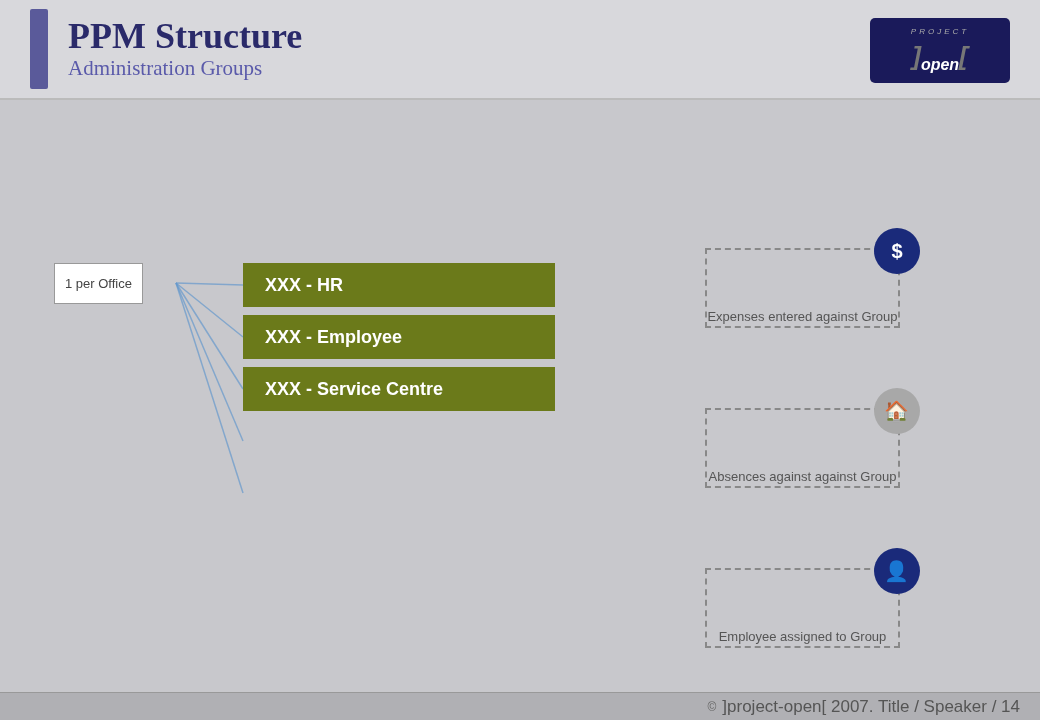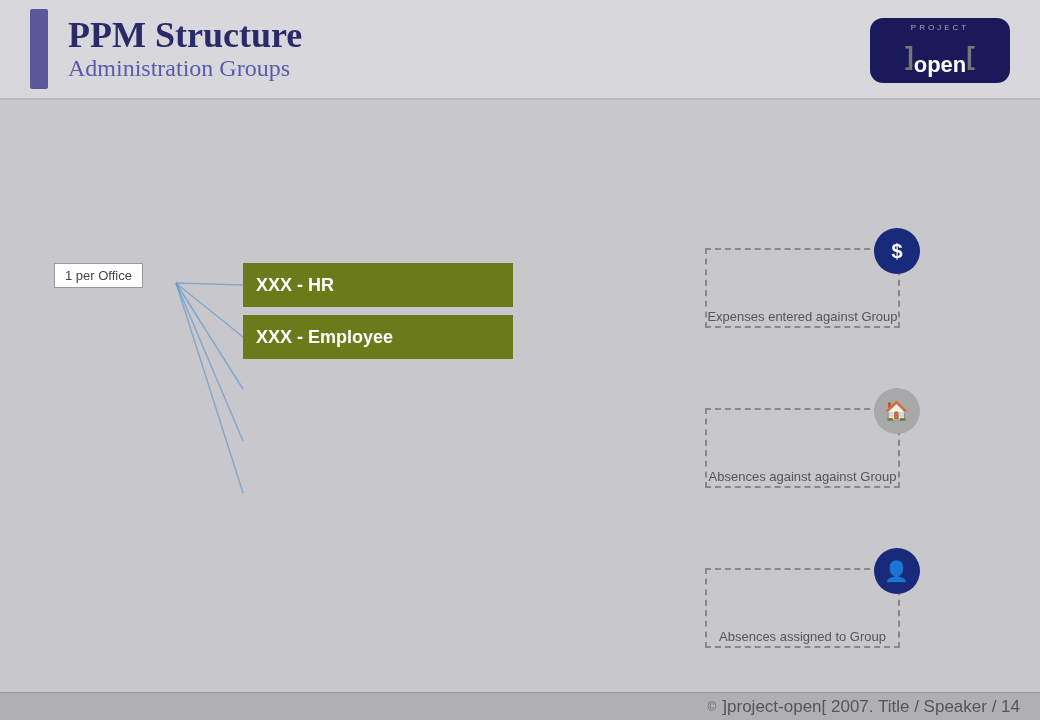--- a/index.html
+++ b/index.html
@@ -40,21 +40,21 @@
     }
 
     .header-title {
       font-size: 36px;
       font-weight: bold;
       color: #2a2a6a;
       line-height: 1.1;
     }
 
     .header-subtitle {
-      font-size: 24px;
+      font-size: 21px;
       color: #5a5aaa;
       font-weight: normal;
     }
 
     .logo {
       position: absolute;
       right: 30px;
       top: 15px;
       width: 130px;
       height: 60px;
@@ -72,33 +72,33 @@
       background: #c8c8cc;
       position: relative;
     }
 
     .per-office-label {
       position: absolute;
       left: 40px;
       top: 100px;
       background: white;
       border: 1px solid #999;
-      padding: 4px 10px;
+      padding: 12px 10px;
       font-size: 13px;
       color: #444;
       white-space: nowrap;
     }
 
     .group-item {
-      width: 270px;
+      width: 312px;
       height: 44px;
       background: #6b7a1a;
       display: flex;
       align-items: center;
-      padding-left: 13px;
+      padding-left: 22px;
       margin-bottom: 8px;
       color: white;
       font-size: 18px;
       font-weight: bold;
     }
 
     .card-box {
       width: 195px;
       height: 80px;
       border: 2px dashed #888;
@@ -167,25 +167,25 @@
   </style>
 </head>
 <body>
 
 <div class="header">
   <div class="header-accent"></div>
   <div class="header-text">
     <span class="header-title">PPM Structure</span>
     <span class="header-subtitle">Administration Groups</span>
   </div>
-  <div class="logo" style="position:absolute;right:30px;top:18px;width:140px;height:65px;background:#1a1a5a;border-radius:13px;display:flex;flex-direction:column;align-items:center;justify-content:center;">
+  <div class="logo" style="position:absolute;right:30px;top:18px;width:140px;height:65px;background:#1a1a5a;border-radius:5px;display:flex;flex-direction:column;align-items:center;justify-content:center;font-style:italic;">
     <span style="font-size:8px;color:#aaa;letter-spacing:3px;text-transform:uppercase;margin-bottom:2px;">PROJECT</span>
     <div style="display:flex;align-items:center;">
       <span style="color:#777;font-size:26px;font-weight:bold;line-height:1;">]</span>
-      <span style="color:white;font-size:22px;font-weight:bold;margin-top:18px;">open</span>
+      <span style="color:white;font-size:16px;font-weight:bold;margin-top:18px;">open</span>
       <span style="color:#777;font-size:26px;font-weight:bold;line-height:1;">[</span>
     </div>
   </div>
 </div>
 
 <div class="main">
 
   <svg class="lines-svg">
 
     <line x1="176" y1="183" x2="243" y2="185" stroke="#6699cc" stroke-width="1.5" opacity="0.7"></line>
@@ -197,20 +197,23 @@
 
   <div class="per-office-label" style="position:absolute; left:54px; top:163px;">1 per Office</div>
 
   <div style="position:absolute; left:243px; top:163px;">
     <div class="group-item">
       <span>XXX - HR</span>
     </div>
     <div class="group-item">
       <span>XXX - Employee</span>
     </div>
+    <div class="group-item">
+      <span>XXX - Service Centre</span>
+    </div>
   </div>
 
   <div style="position:absolute; right:140px; top:148px;">
     <div class="icon-bubble icon-blue" style="position:absolute;top:-20px;right:-20px;width:46px;height:46px;border-radius:50%;background:#1a2a7a;display:flex;align-items:center;justify-content:center;font-size:20px;color:white;font-weight:bold;z-index:2;">
       $
     </div>
     <div class="card-box">
       <span>Expenses entered against Group</span>
     </div>
   </div>
@@ -222,21 +225,21 @@
     <div class="card-box">
       <span>Absences against against Group</span>
     </div>
   </div>
 
   <div style="position:absolute; right:140px; top:468px;">
     <div class="icon-bubble icon-blue" style="position:absolute;top:-20px;right:-20px;width:46px;height:46px;border-radius:50%;background:#1a2a7a;display:flex;align-items:center;justify-content:center;font-size:20px;color:white;z-index:2;">
       👤
     </div>
     <div class="card-box">
-      <span>Absences assigned to Group</span>
+      <span>Employee assigned to Group</span>
     </div>
   </div>
 
 </div>
 
 <div class="footer">
   <span class="footer-copyright">©</span>
   <span class="footer-text">]project-open[  2007. Title / Speaker / 14</span>
 </div>
 

